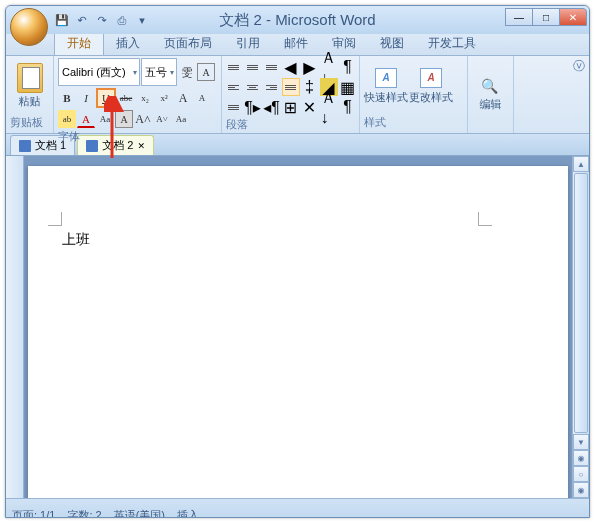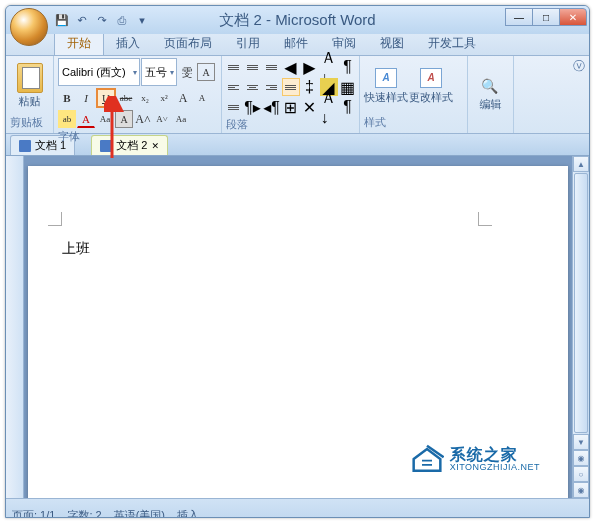--- a/index.html
+++ b/index.html
@@ -40,31 +40,31 @@
 .pbtn.hl2{border:1px solid #f5c86a;background:#fdecd0}
 .lines{display:flex;flex-direction:column;gap:1px;width:11px}
 .lines i{height:1px;background:#555;display:block}
 .grp-styles{width:108px}
 .style-btn{width:44px;height:50px;display:flex;flex-direction:column;align-items:center;justify-content:center;font-size:11px;color:#3a5a82;gap:2px}
 .style-ico{width:22px;height:20px;border:1px solid #7aa5d4;background:#fff;display:flex;align-items:center;justify-content:center;font-size:10px;color:#4a8ad4;font-style:italic;font-weight:bold}
 .grp-edit{width:46px}
 .edit-ico{width:20px;height:20px;display:flex;align-items:center;justify-content:center;font-size:14px}
 .ribbon-min{position:absolute;right:4px;top:2px;font-size:12px;color:#5a7aa5;cursor:pointer}
 .doctabs{height:22px;background:linear-gradient(#d0e2f5,#b8d2ec);display:flex;align-items:flex-end;padding-left:4px;border-bottom:1px solid #8aa8ca}
-.doctab{padding:2px 8px;font-size:11px;background:#e0ecf8;border:1px solid #9ab5d4;border-bottom:none;border-radius:3px 3px 0 0;margin-right:16px;display:flex;align-items:center;gap:4px;cursor:pointer}
+.doctab{padding:2px 8px;font-size:11px;background:#e0ecf8;border:1px solid #9ab5d4;border-bottom:none;border-radius:3px 3px 0 0;margin-right:2px;display:flex;align-items:center;gap:4px;cursor:pointer}
 .doctab.active{background:#f8fbe8;border-color:#c5d48a}
 .doctab .di{width:12px;height:12px;background:#4a7ac5;border-radius:1px;display:inline-block}
 .doc-area{position:relative;height:342px;background:#7a9ac2;display:flex;justify-content:center;overflow:hidden}
 .ruler-v{width:18px;height:100%;background:linear-gradient(90deg,#e8f0fa,#d0e2f5);border-right:1px solid #9ab5d4}
 .page-wrap{flex:1;background:#7a9ac2;display:flex;justify-content:center;padding-top:10px;position:relative}
 .page{width:540px;height:360px;background:#fff;box-shadow:0 1px 4px rgba(0,0,0,.3);position:relative}
 .crop{position:absolute;width:14px;height:14px}
 .crop.tl{top:46px;left:20px;border-right:1px solid #aaa;border-bottom:1px solid #aaa}
 .crop.tr{top:46px;right:76px;border-left:1px solid #aaa;border-bottom:1px solid #aaa}
-.doc-text{position:absolute;top:74px;left:34px;font-size:14px;font-family:SimSun,serif;color:#000}
+.doc-text{position:absolute;top:65px;left:34px;font-size:14px;font-family:SimSun,serif;color:#000}
 .doc-text u{text-decoration:underline}
 .watermark{position:absolute;right:28px;bottom:52px;text-align:left;display:flex;align-items:center;gap:6px}
 .wm-logo{width:34px;height:30px;position:relative}
 .wm-logo svg{width:100%;height:100%}
 .wm-txt{display:flex;flex-direction:column;line-height:1}
 .wm-cn{font-size:16px;font-weight:bold;color:#1a6aa8;letter-spacing:1px}
 .wm-en{font-size:9px;color:#1a6aa8;letter-spacing:.5px}
 .scroll-v{width:17px;background:linear-gradient(90deg,#e0ecf8,#c8dcf2);border-left:1px solid #9ab5d4;display:flex;flex-direction:column}
 .sbtn{height:16px;border:1px solid #9ab5d4;background:linear-gradient(#f0f6fc,#d8e6f5);font-size:8px;display:flex;align-items:center;justify-content:center;color:#5a7aa5;cursor:pointer}
 .sthumb{flex:1;margin:1px;border:1px solid #9ab5d4;background:linear-gradient(90deg,#e8f2fc,#c8dcf2);border-radius:2px}
@@ -264,33 +264,20 @@
       </div>
   </div>
 
   <div class="doc-area">
     <div class="ruler-v"></div>
     <div class="page-wrap">
       <div class="page">
         <div class="crop tl"></div>
         <div class="crop tr"></div>
         <div class="doc-text"><span>上班</span> <u>    </u></div>
-        <div class="watermark">
-          <div class="wm-logo">
-            <svg viewBox="0 0 40 36">
-                <path d="M4 18 L20 6 L36 18 L36 32 L4 32 Z" fill="none" stroke="#1a6aa8" stroke-width="3"></path>
-                <path d="M14 20 h12 M14 25 h12" stroke="#1a6aa8" stroke-width="2"></path>
-                <path d="M20 2 L40 16" stroke="#1a6aa8" stroke-width="3"></path>
-              </svg>
-          </div>
-          <div class="wm-txt">
-            <span class="wm-cn">系统之家</span>
-            <span class="wm-en">XITONGZHIJIA.NET</span>
-          </div>
-        </div>
       </div>
     </div>
     <div class="scroll-v">
       <div class="sbtn">▲</div>
       <div class="sthumb"></div>
       <div class="sbtn">▼</div>
       <div class="sbtn">◉</div>
       <div class="sbtn">○</div>
       <div class="sbtn">◉</div>
     </div>

